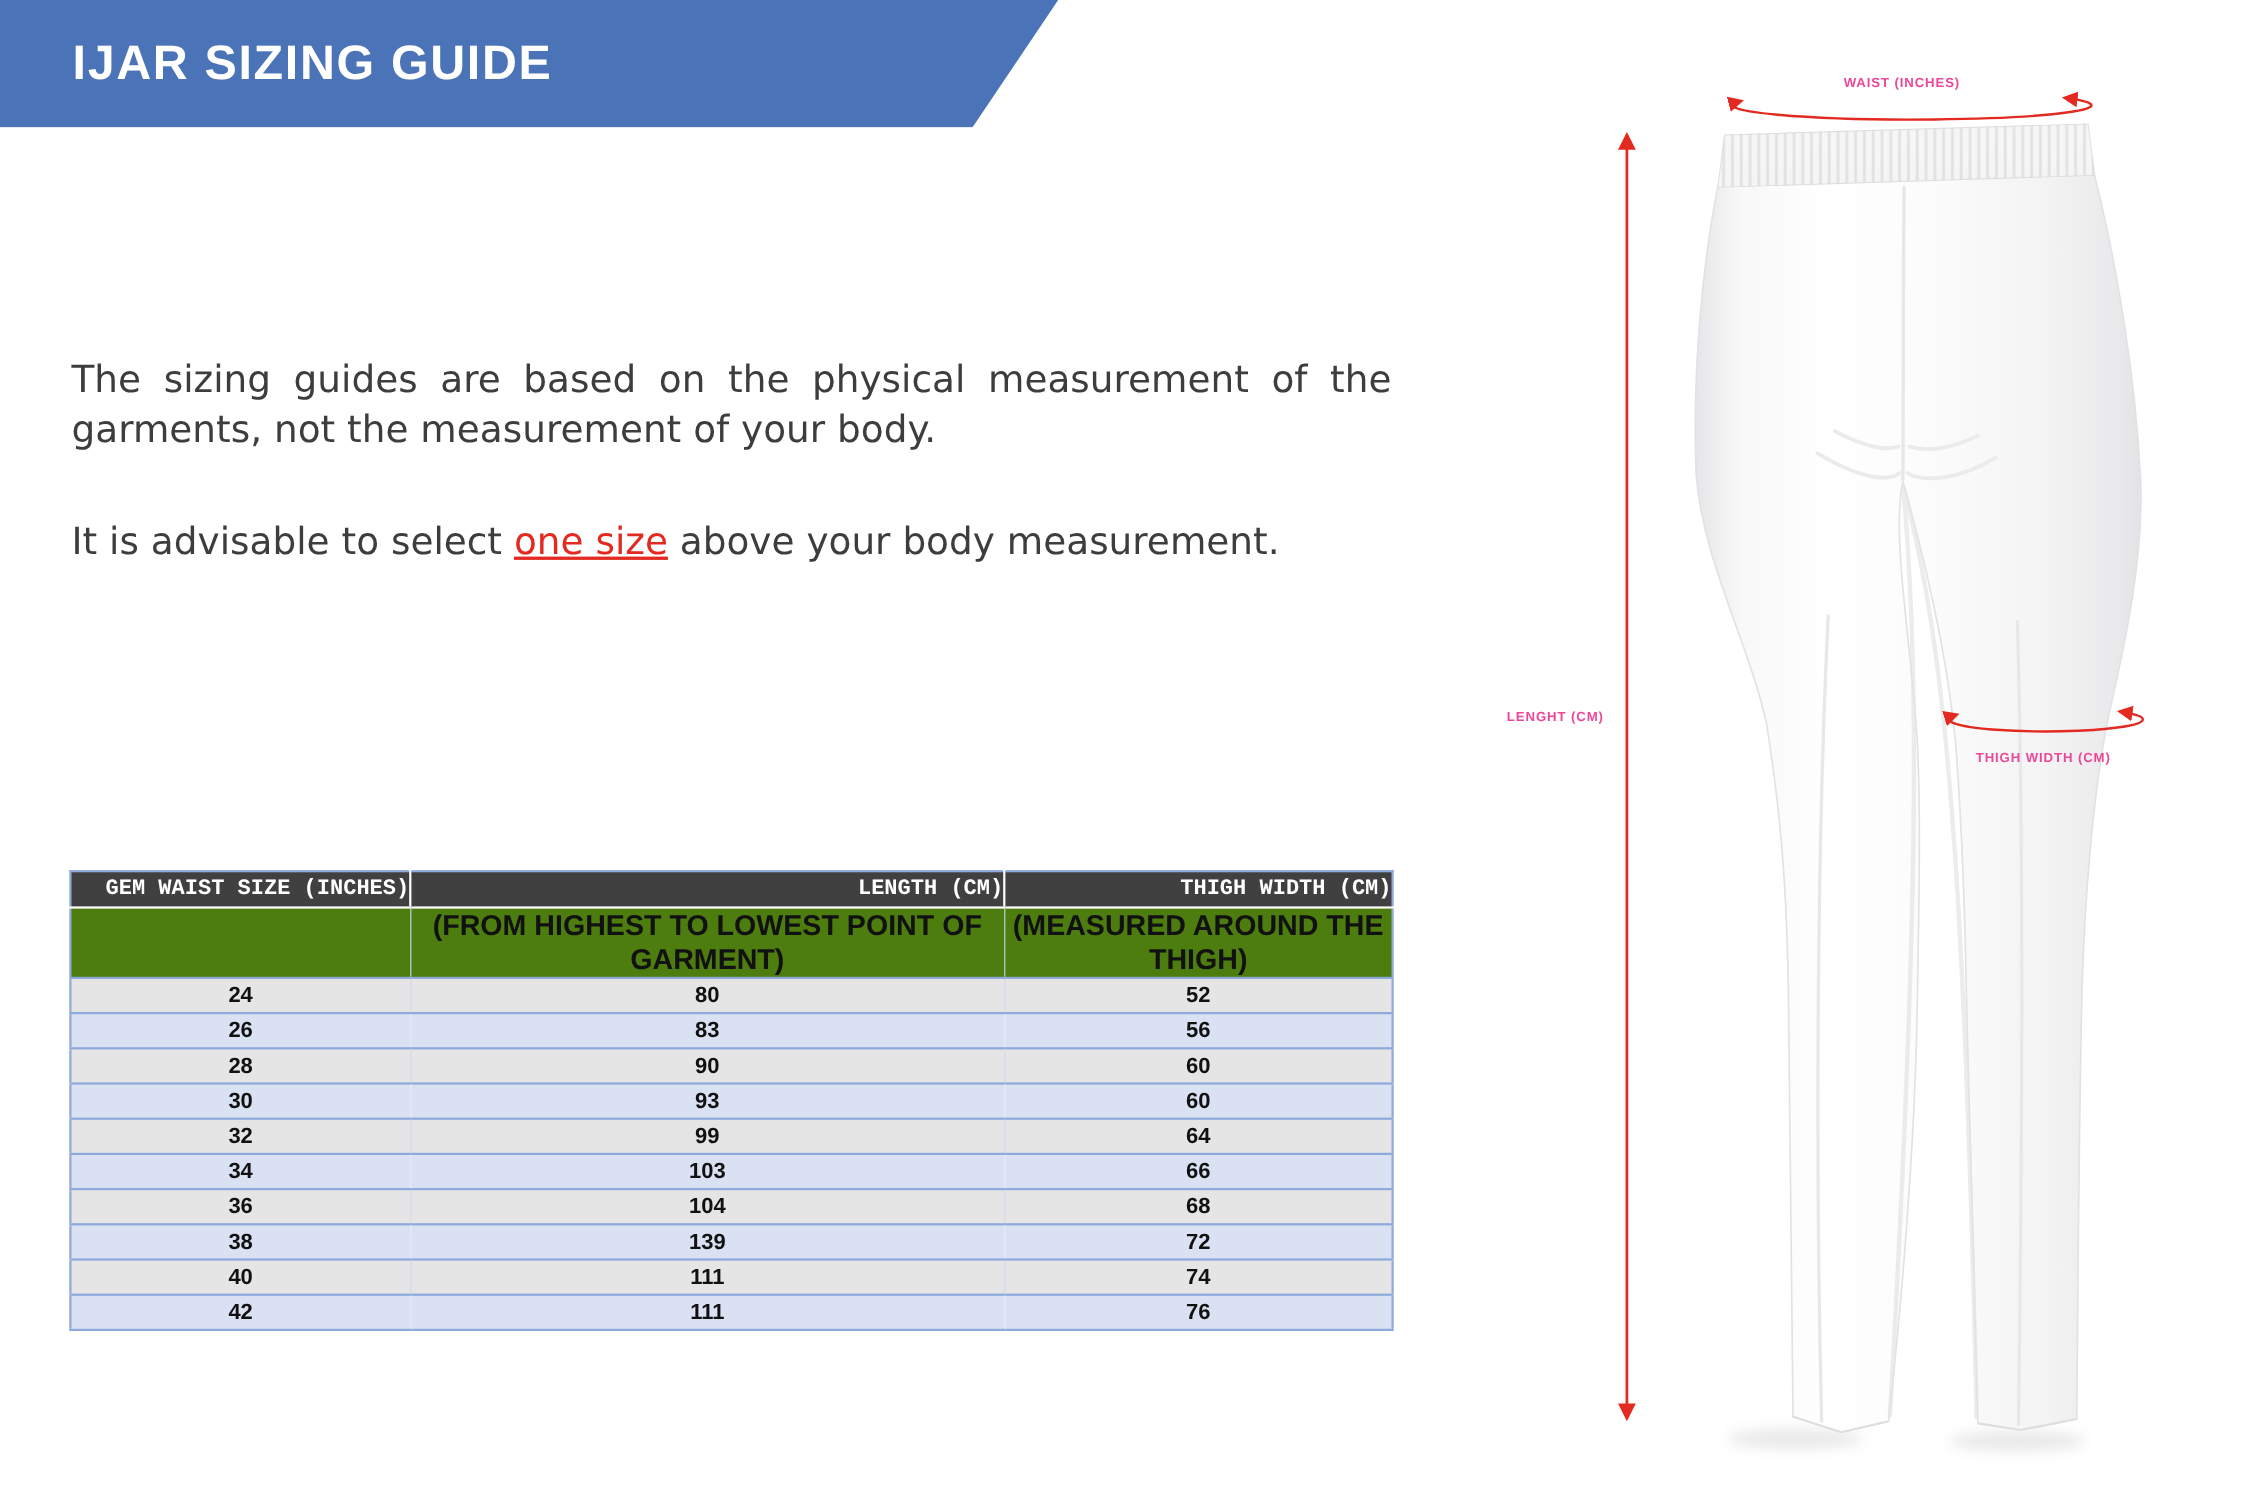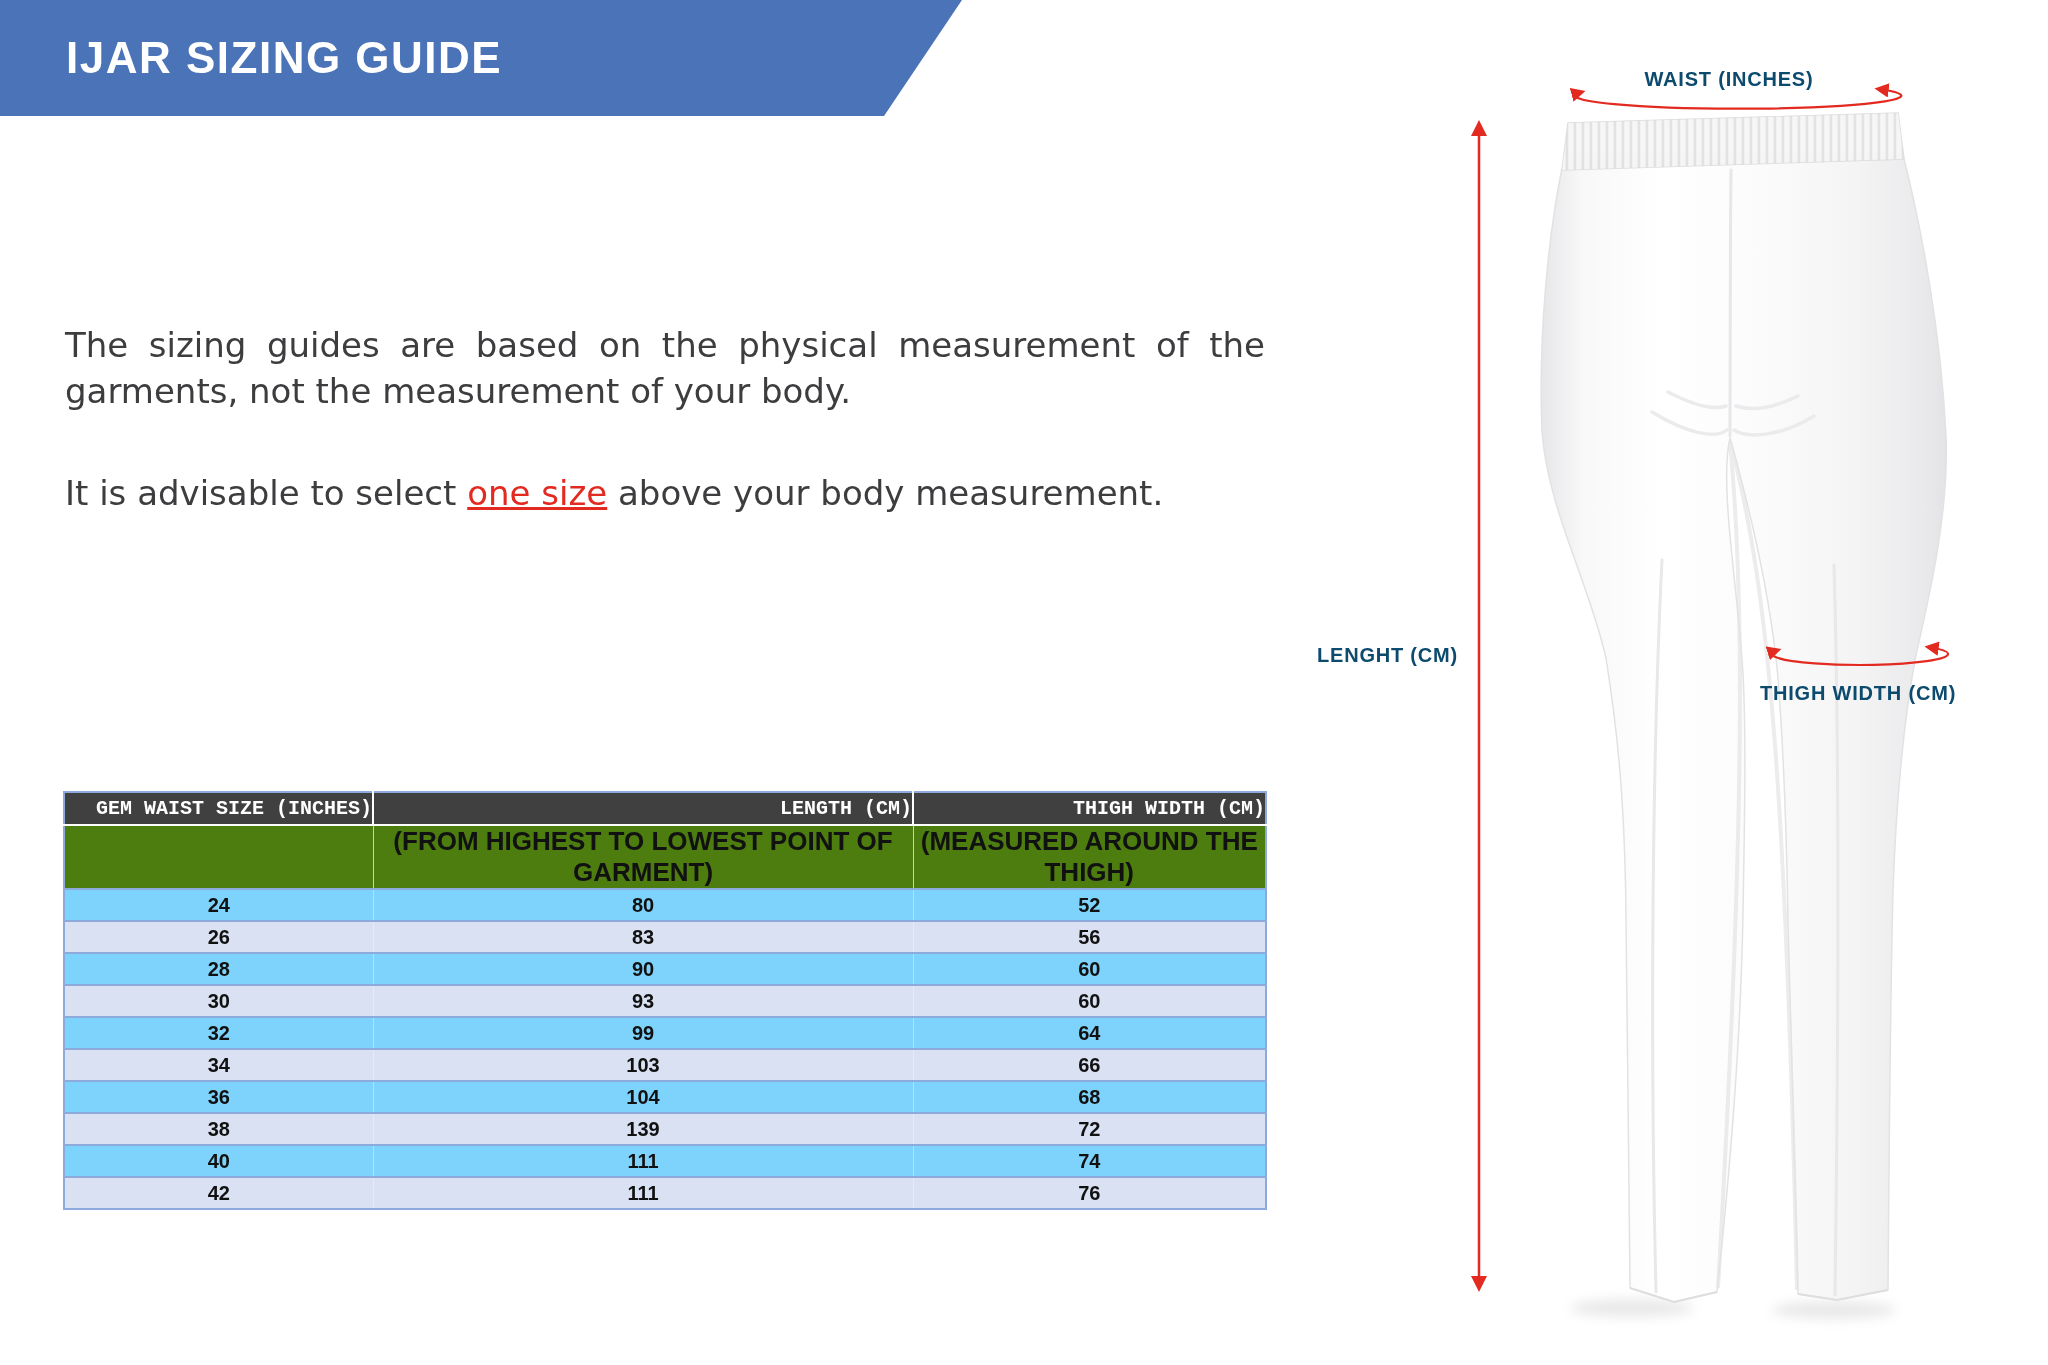--- a/index.html
+++ b/index.html
@@ -28,28 +28,28 @@
   .size-table col.c3{width:353px;}
   .size-table th.main{background:#404040;color:#ffffff;font-size:20px;font-weight:bold;
               height:31px;border-left:2px solid #ffffff;border-bottom:2px solid #ffffff;
               padding:0;text-align:right;font-family:Liberation Mono, monospace;}
   .size-table th.main:first-child{border-left:none;}
   .size-table tr.subhead th{background:#4d7c0f;color:#111111;font-size:26px;font-weight:bold;
               height:32px;border-bottom:2px solid #8ea9db;border-left:1px solid #c3cfe8;
               padding:0;text-align:center;}
   .size-table tr.subhead th:first-child{border-left:none;}
   .size-table td{height:30px;text-align:center;font-size:20px;font-weight:bold;color:#111111;
-              border-bottom:2px solid #8ea9db;border-left:1px solid #cdd7ec;padding:0;background:#7dd3fc;}
+              border-bottom:2px solid #8ea9db;border-left:1px solid #cdd7ec;padding:0;background:#e5e5e5;}
   .size-table td:first-child{border-left:none;}
   .size-table tr.alt td{background:#d9e1f2;border-left:1px solid #e6ebf7;}
 
   
   .illustration{position:absolute;left:1300px;top:40px;width:708px;height:1300px;}
   .illustration svg{position:absolute;left:0;top:0;}
-  .lbl{position:absolute;color:#0c4a6e;font-size:20px;font-weight:bold;letter-spacing:0.8px;
+  .lbl{position:absolute;color:#ec4899;font-size:12px;font-weight:bold;letter-spacing:0.8px;
        font-family:"Liberation Sans",sans-serif;white-space:nowrap;}
   .lbl.waist{left:264px;top:28px;width:330px;text-align:center;}
   .lbl.length{left:0px;top:604px;width:158px;text-align:right;}
   .lbl.thigh{left:460px;top:642px;width:195px;text-align:center;}
 </style>
 </head>
 <body>
 
 <div class="page">
 

